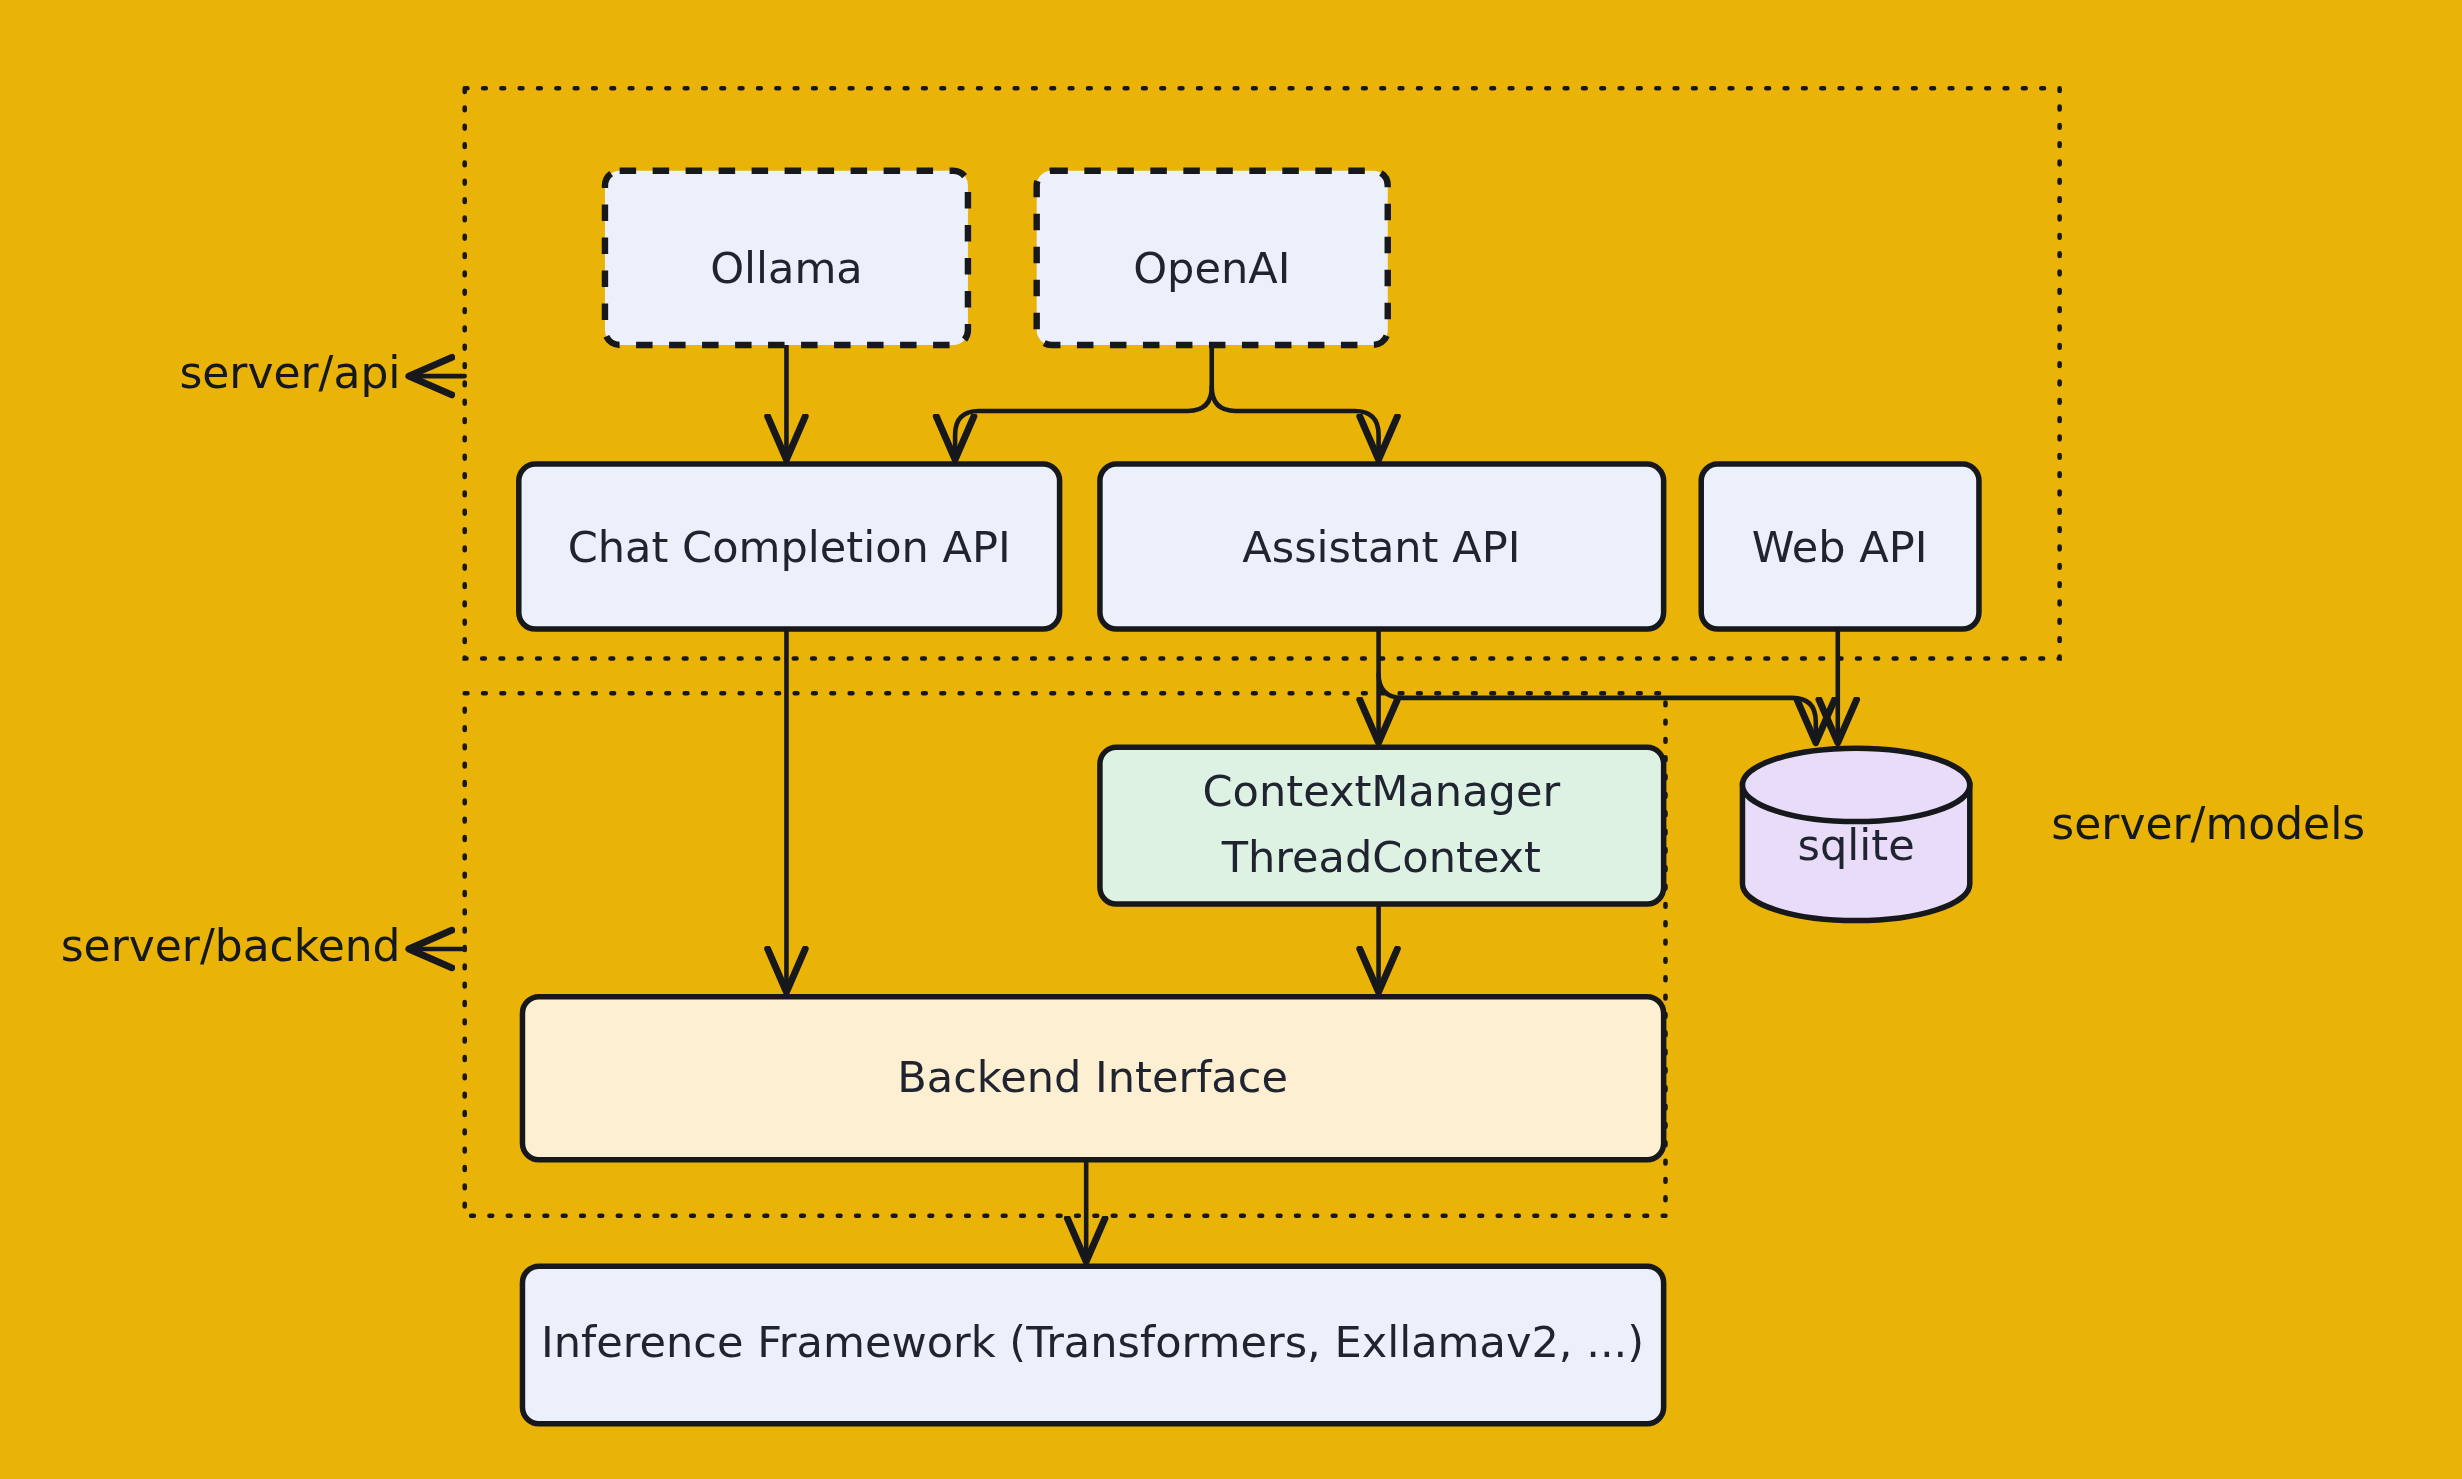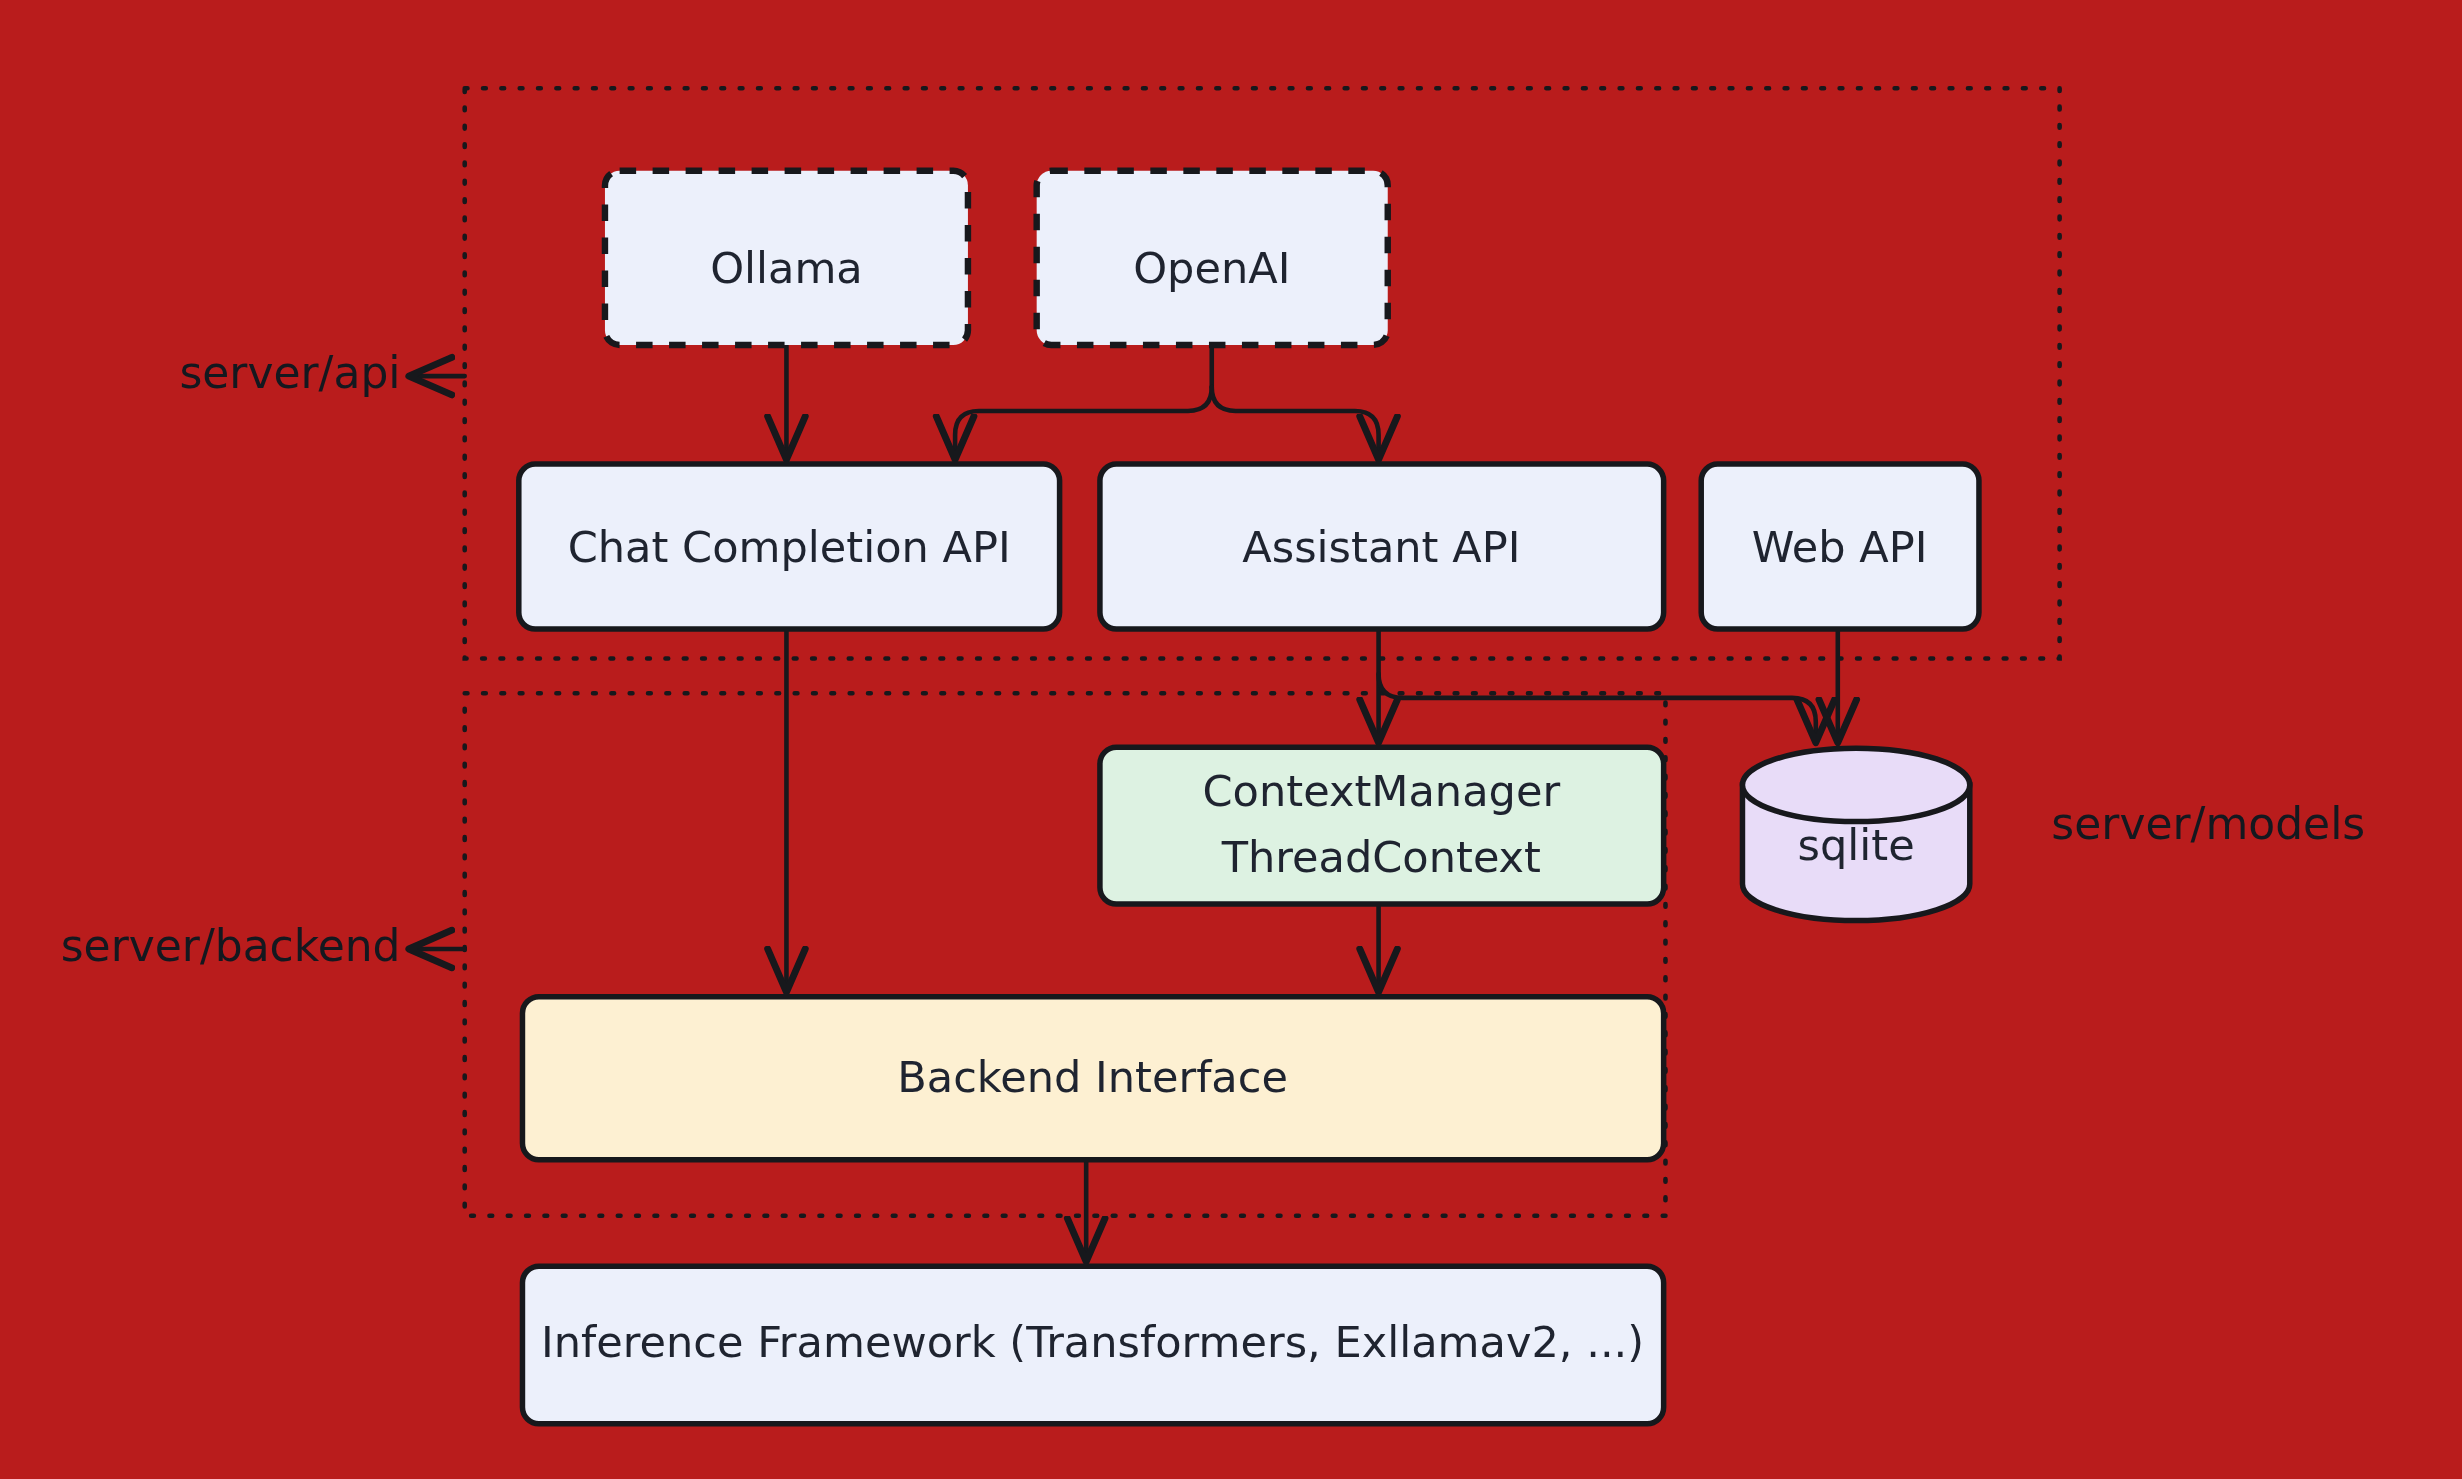--- a/index.html
+++ b/index.html
@@ -8,21 +8,21 @@
     padding: 0;
     background: #ffffff;
   }
   body {
     font-family: "DejaVu Sans", "Liberation Sans", sans-serif;
   }
   #canvas {
     position: relative;
     width: 2462px;
     height: 1480px;
-    background: #b91c1c;
+    background: #eab308;
     overflow: hidden;
   }
   #diagram-svg {
     position: absolute;
     left: 0;
     top: 0;
     width: 2462px;
     height: 1480px;
   }
   .node-label {

